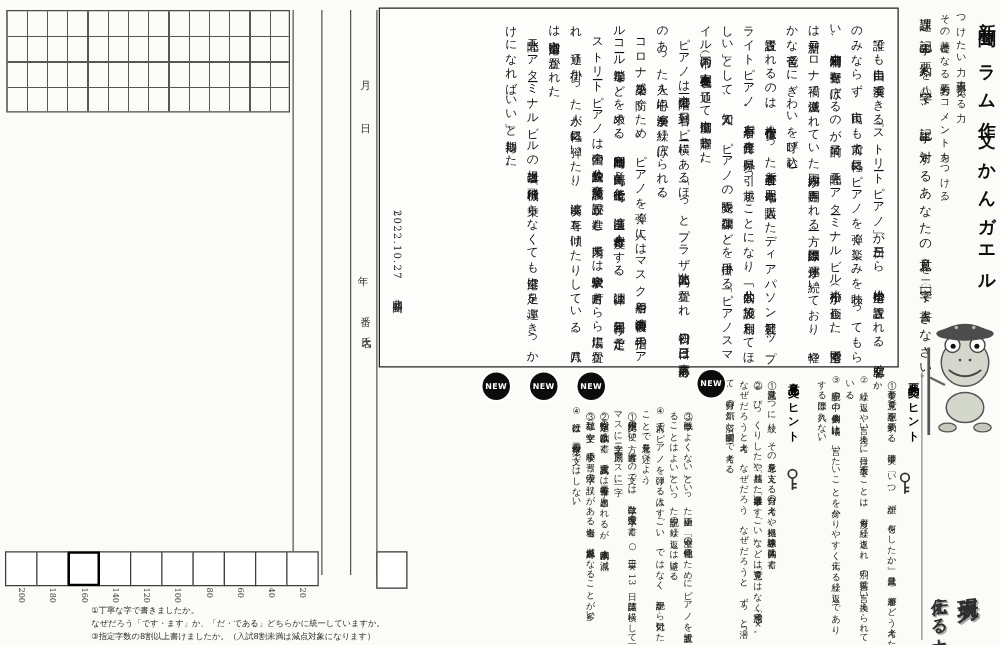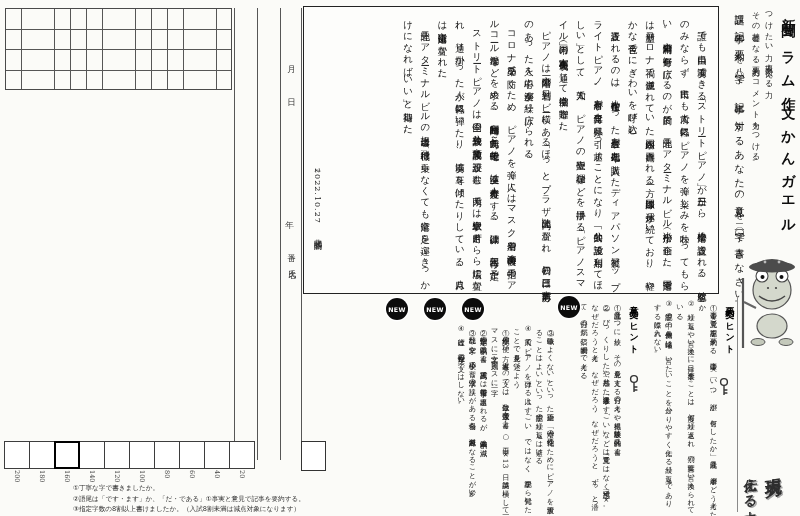--- a/index.html
+++ b/index.html
@@ -119,21 +119,21 @@
   <div class="cn">
       <span>40</span>
     </div>
   <div class="cn">
       <span>20</span>
     </div>
 </div>
 <div class="abs score-box"></div>
 
 <div class="abs checklist">①丁寧な字で書きましたか。
-②語尾は「です・ます」か、「だ・である」①事実と意見で記事を要約する。
+なぜだろう「です・ます」か、「だ・である」どちらかに統一していますか。
 ③指定字数の8割以上書けましたか。（入試8割未満は減点対象になります）</div>
 
 <div class="abs article-box">
   <div class="article-body">　誰でも自由に演奏できる「ストリートピアノ」が三日から、小松空港に設置される。航空客のみならず、市民にも人前で気軽にピアノを弾く楽しみを味わってもらい、空港利用の裾野を広げるのが目的で、北陸エアターミナルビル（小松市）が企画した。同空港では新型コロナ禍で減便されていた国内線が再開される一方、国際線は運休が続いており、軽やかな音色でにぎわいを呼び込む。
 　設置されるのは、小松市在住だった所有者が一九七四年に購入したディアパソン社製アップライトピアノ。所有者が今年三月に県外に引っ越すことになり、「公共的な施設で利用してほしい」として、知人で、ピアノの販売や調律などを手掛ける「ピアノスマイル」（同市）の宮本冬樹代表を通じて空港側に寄贈した。
 　ピアノは空港一階の到着ロビー横にある「ほっとプラザ北陸」内に置かれ、初日の三日は事前応募のあった人を中心に演奏が繰り広げられる。
 　コロナ感染を防ぐため、ピアノを弾く人にはマスク着用や演奏前後の手指のアルコール消毒などを求める。利用時間は午前九時～午後七時で、演奏は一人十分程度とする。調律は、年三回行う予定だ。
 　ストリートピアノは全国の公共施設や商業施設で設置が進む。県内では金沢駅や片町きらら広場に置かれ、通り掛かった人が気軽に弾いたり、演奏に耳を傾けたりしている。八月には富山空港に置かれた。
 　北陸エアターミナルビルの担当者は「飛行機に乗らなくても空港に足を運ぶきっかけになればいい」と期待した。</div>
   <div class="article-citation">（2022.10.27　北國新聞）</div>

